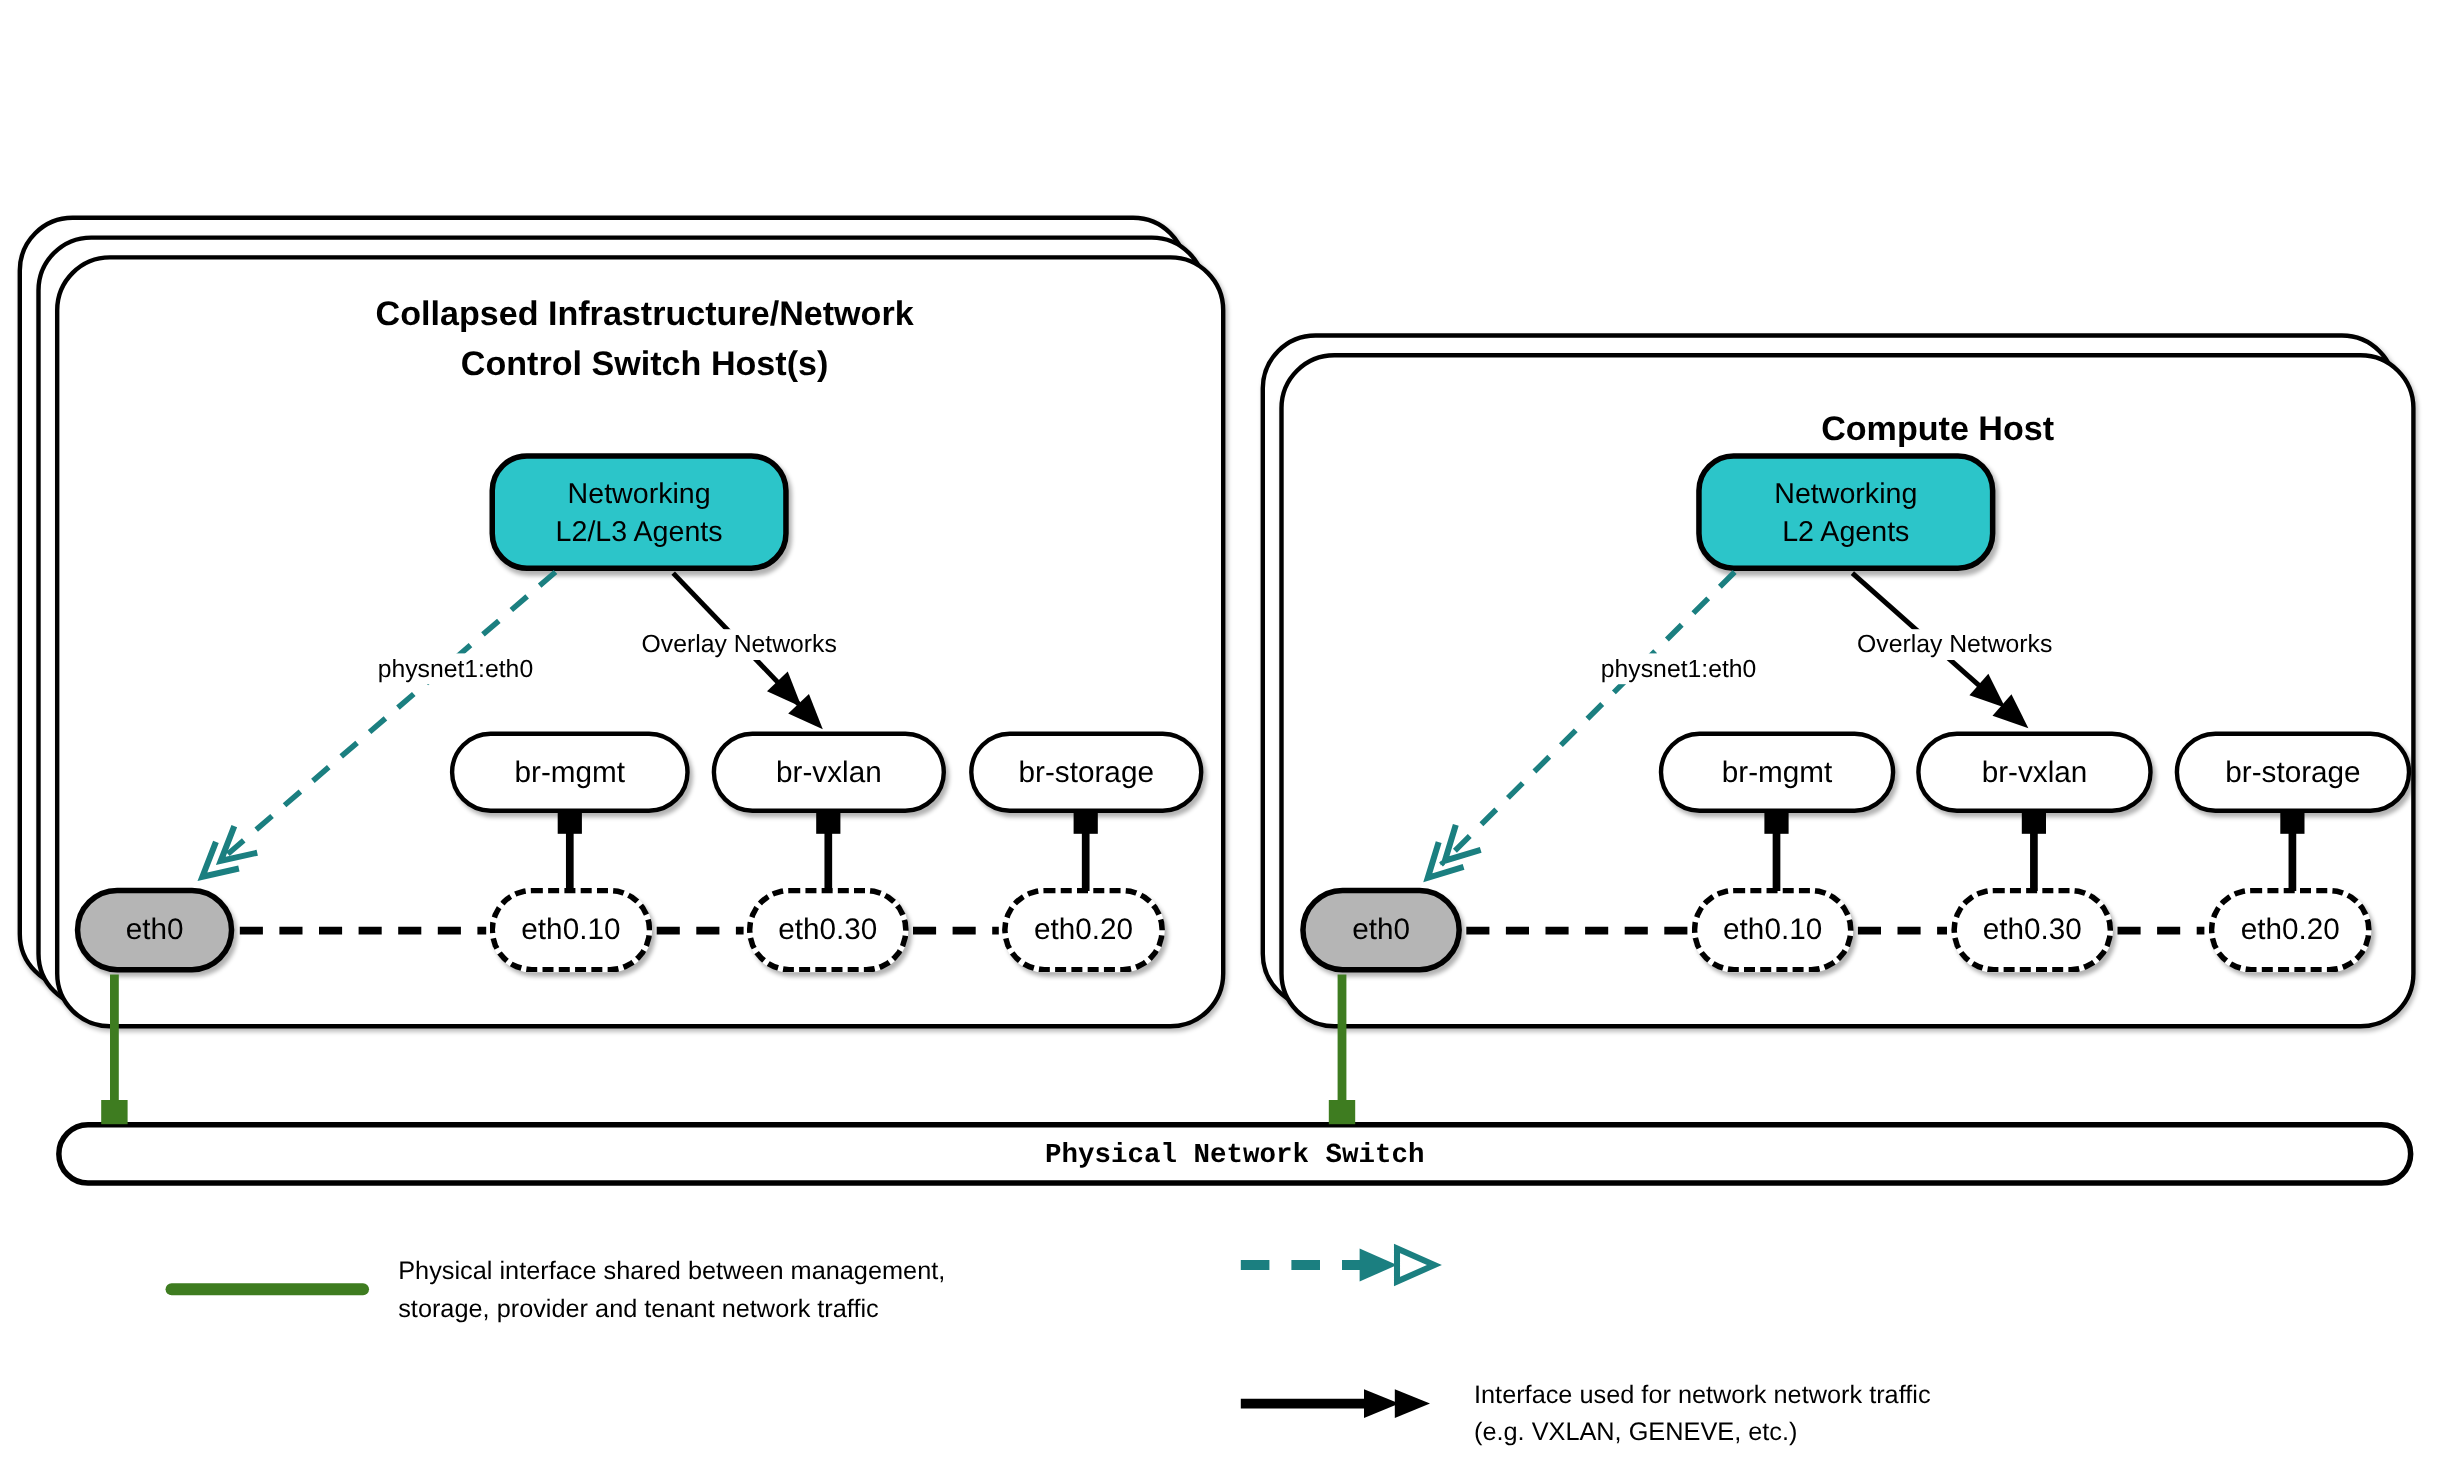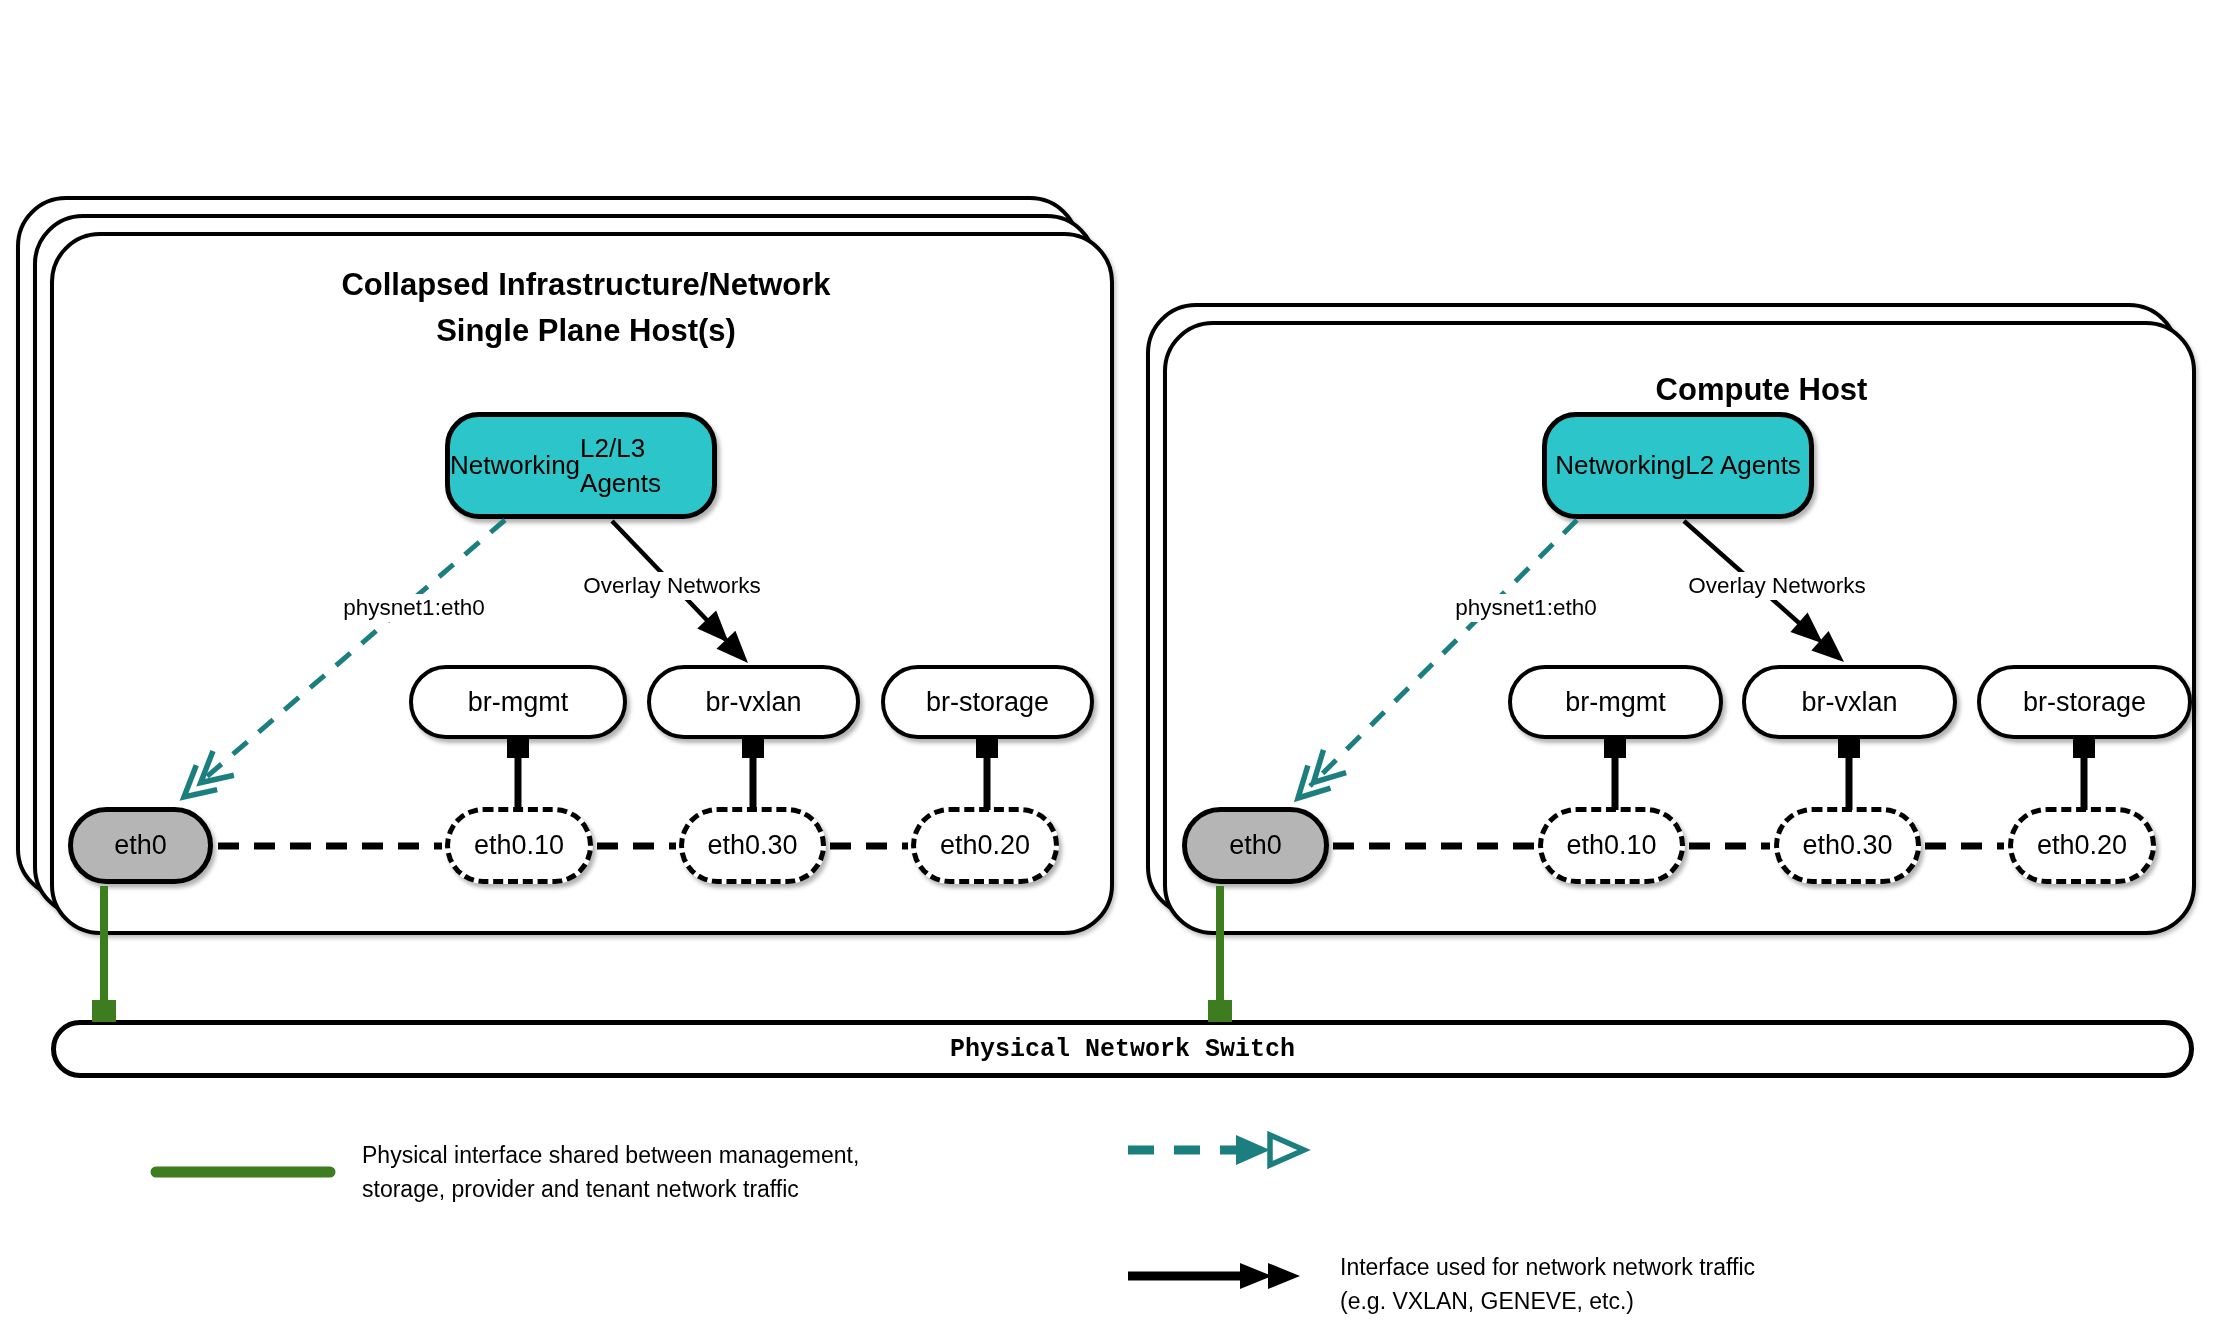--- a/index.html
+++ b/index.html
@@ -6,21 +6,21 @@
   .canvas{position:relative;width:2228px;height:1340px;background:#fff;overflow:hidden;}
 
   .title{position:absolute;left:0;top:50px;width:2228px;padding-left:134px;box-sizing:border-box;
          text-align:center;font-size:46px;font-weight:bold;z-index:2;}
 
   .card{position:absolute;border:4.5px solid #000;border-radius:50px;background:#fff;
         box-sizing:border-box;box-shadow:2px 3px 4px rgba(0,0,0,0.25);z-index:1;}
   .host-heading{position:absolute;text-align:center;font-weight:bold;font-size:31px;line-height:46px;z-index:2;}
 
   .agent{position:absolute;border:5px solid #000;border-radius:34px;background:var(--teal_fill);
-         display:flex;align-items:center;justify-content:center;
+         display:flex;flex-direction:column;align-items:center;justify-content:center;
          font-size:26px;line-height:35px;box-shadow:3px 4px 4px rgba(0,0,0,0.3);box-sizing:border-box;z-index:2;}
 
   .pill{position:absolute;box-sizing:border-box;border:4.5px solid #000;border-radius:40px;background:#fff;
         display:flex;align-items:center;justify-content:center;font-size:27px;
         box-shadow:3px 4px 4px rgba(0,0,0,0.3);z-index:2;}
   .pill.dashed{border:5px dashed #000;}
   .pill.gray{background:var(--gray_fill);border-width:5px;}
 
   .switchbar{position:absolute;left:51px;top:1020px;width:2143px;height:58px;border:5px solid #000;
              border-radius:29px;background:#fff;box-sizing:border-box;display:flex;align-items:center;
@@ -52,21 +52,21 @@
 <body>
 
 <div class="canvas">
 
 
   <div class="card" style="left:16px;top:196px;width:1064px;height:703px;"></div>
   <div class="card" style="left:33px;top:214px;width:1064px;height:703px;"></div>
   <div class="card" style="left:50px;top:232px;width:1064px;height:703px;"></div>
   <div class="host-heading" style="left:50px;top:262px;width:1072px;">
     <div>Collapsed Infrastructure/Network</div>
-    <div>Single Plane Host(s)</div>
+    <div>Control Switch Host(s)</div>
   </div>
 
   <div class="card" style="left:1146px;top:303px;width:1033px;height:614px;"></div>
   <div class="card" style="left:1163px;top:321px;width:1033px;height:614px;"></div>
   <div class="host-heading" style="left:1163px;top:367px;width:1197px;">
     <div>Compute Host</div>
   </div>
 
   <div class="agent" style="left:445px;top:412px;width:272px;height:107px;">
     <div>Networking</div>

